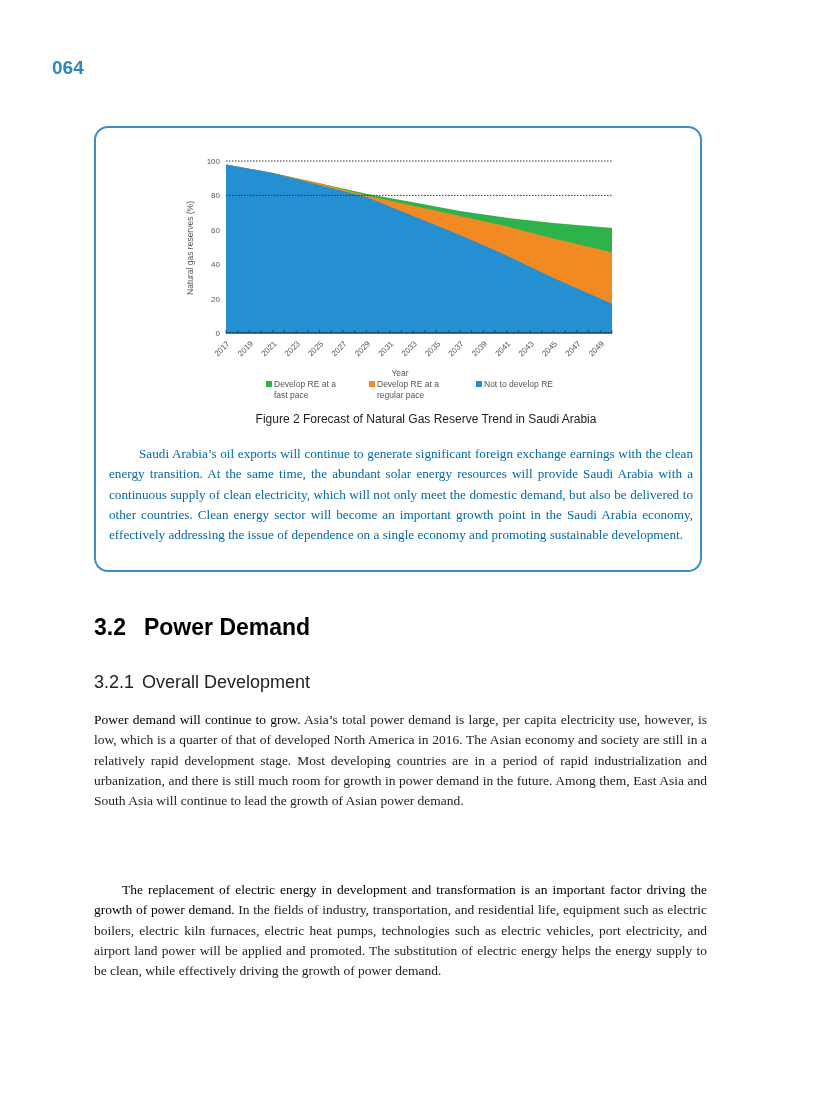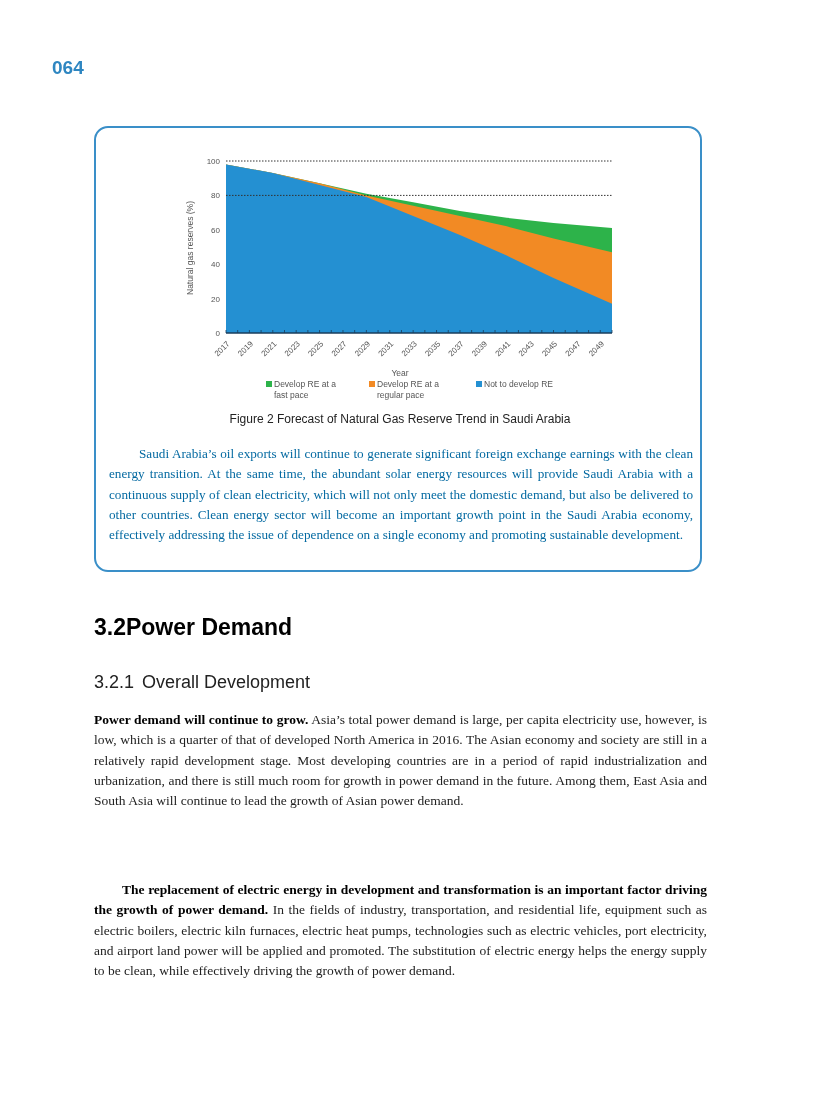--- a/index.html
+++ b/index.html
@@ -12,45 +12,45 @@
     .figure-box {
       position: absolute; left: 94px; top: 126px; width: 608px; height: 446px;
       border: 2px solid #3a8fc8; border-radius: 14px; box-sizing: border-box;
     }
     #chart-svg { position: absolute; left: 0; top: 0; }
     .tick-label { font-family: "Liberation Sans", sans-serif; font-size: 8px; fill: #555; }
     .axis-title { font-family: "Liberation Sans", sans-serif; font-size: 8.5px; fill: #555; }
     .legend-text { font-family: "Liberation Sans", sans-serif; font-size: 8.5px; fill: #555; }
     .caption {
       position: absolute; left: 0; width: 608px; top: 284px; text-align: center;
-      font-family: "Liberation Sans", sans-serif; font-size: 12px; color: #222;
+      font-family: "Liberation Sans", sans-serif; font-size: 12px; color: #222; padding-left: 26px;
     }
     .box-text {
       position: absolute; left: 13px; top: 316px; width: 584px;
       font-family: "Liberation Serif", serif; font-size: 13.2px; line-height: 20.3px;
       color: #0369a1; text-align: justify; text-indent: 30px;
     }
     .h2 {
       position: absolute; left: 94px; top: 614px;
       font-family: "Liberation Sans", sans-serif; font-weight: bold; font-size: 23px; color: #000;
     }
-    .h2 .num { }
+    .h2 .num { margin-right: 18px; }
     .h3 {
       position: absolute; left: 94px; top: 672px;
       font-family: "Liberation Sans", sans-serif; font-size: 18px; color: #222;
     }
     .h3 .num { margin-right: 8px; }
     .para {
       position: absolute; left: 94px; width: 613px;
       font-family: "Liberation Serif", serif; font-size: 13.5px; line-height: 20.3px;
       color: #222; text-align: justify;
     }
     .p1 { top: 710px; }
     .p2 { top: 880px; text-indent: 28px; }
-    .para b { font-weight: bold; color: #000; }
+    .para b { font-weight: normal; color: #000; }
   </style>
 </head>
 <body>
 
 <div class="page-number">064</div>
 
 <div class="figure-box">
   <svg id="chart-svg" width="608" height="280">
     <g id="plot-layer">
         <path d="M130,205 L130,36.44 L176.78787878787878,45.03999999999999 L223.57575757575756,55.360000000000014 L270.3636363636364,65.67999999999998 L317.1515151515151,74.28 L363.93939393939394,82.88000000000001 L410.72727272727275,89.75999999999999 L457.5151515151515,94.92 L516,100.08 L516,205 Z" fill="#2db34a" stroke="none"></path>

